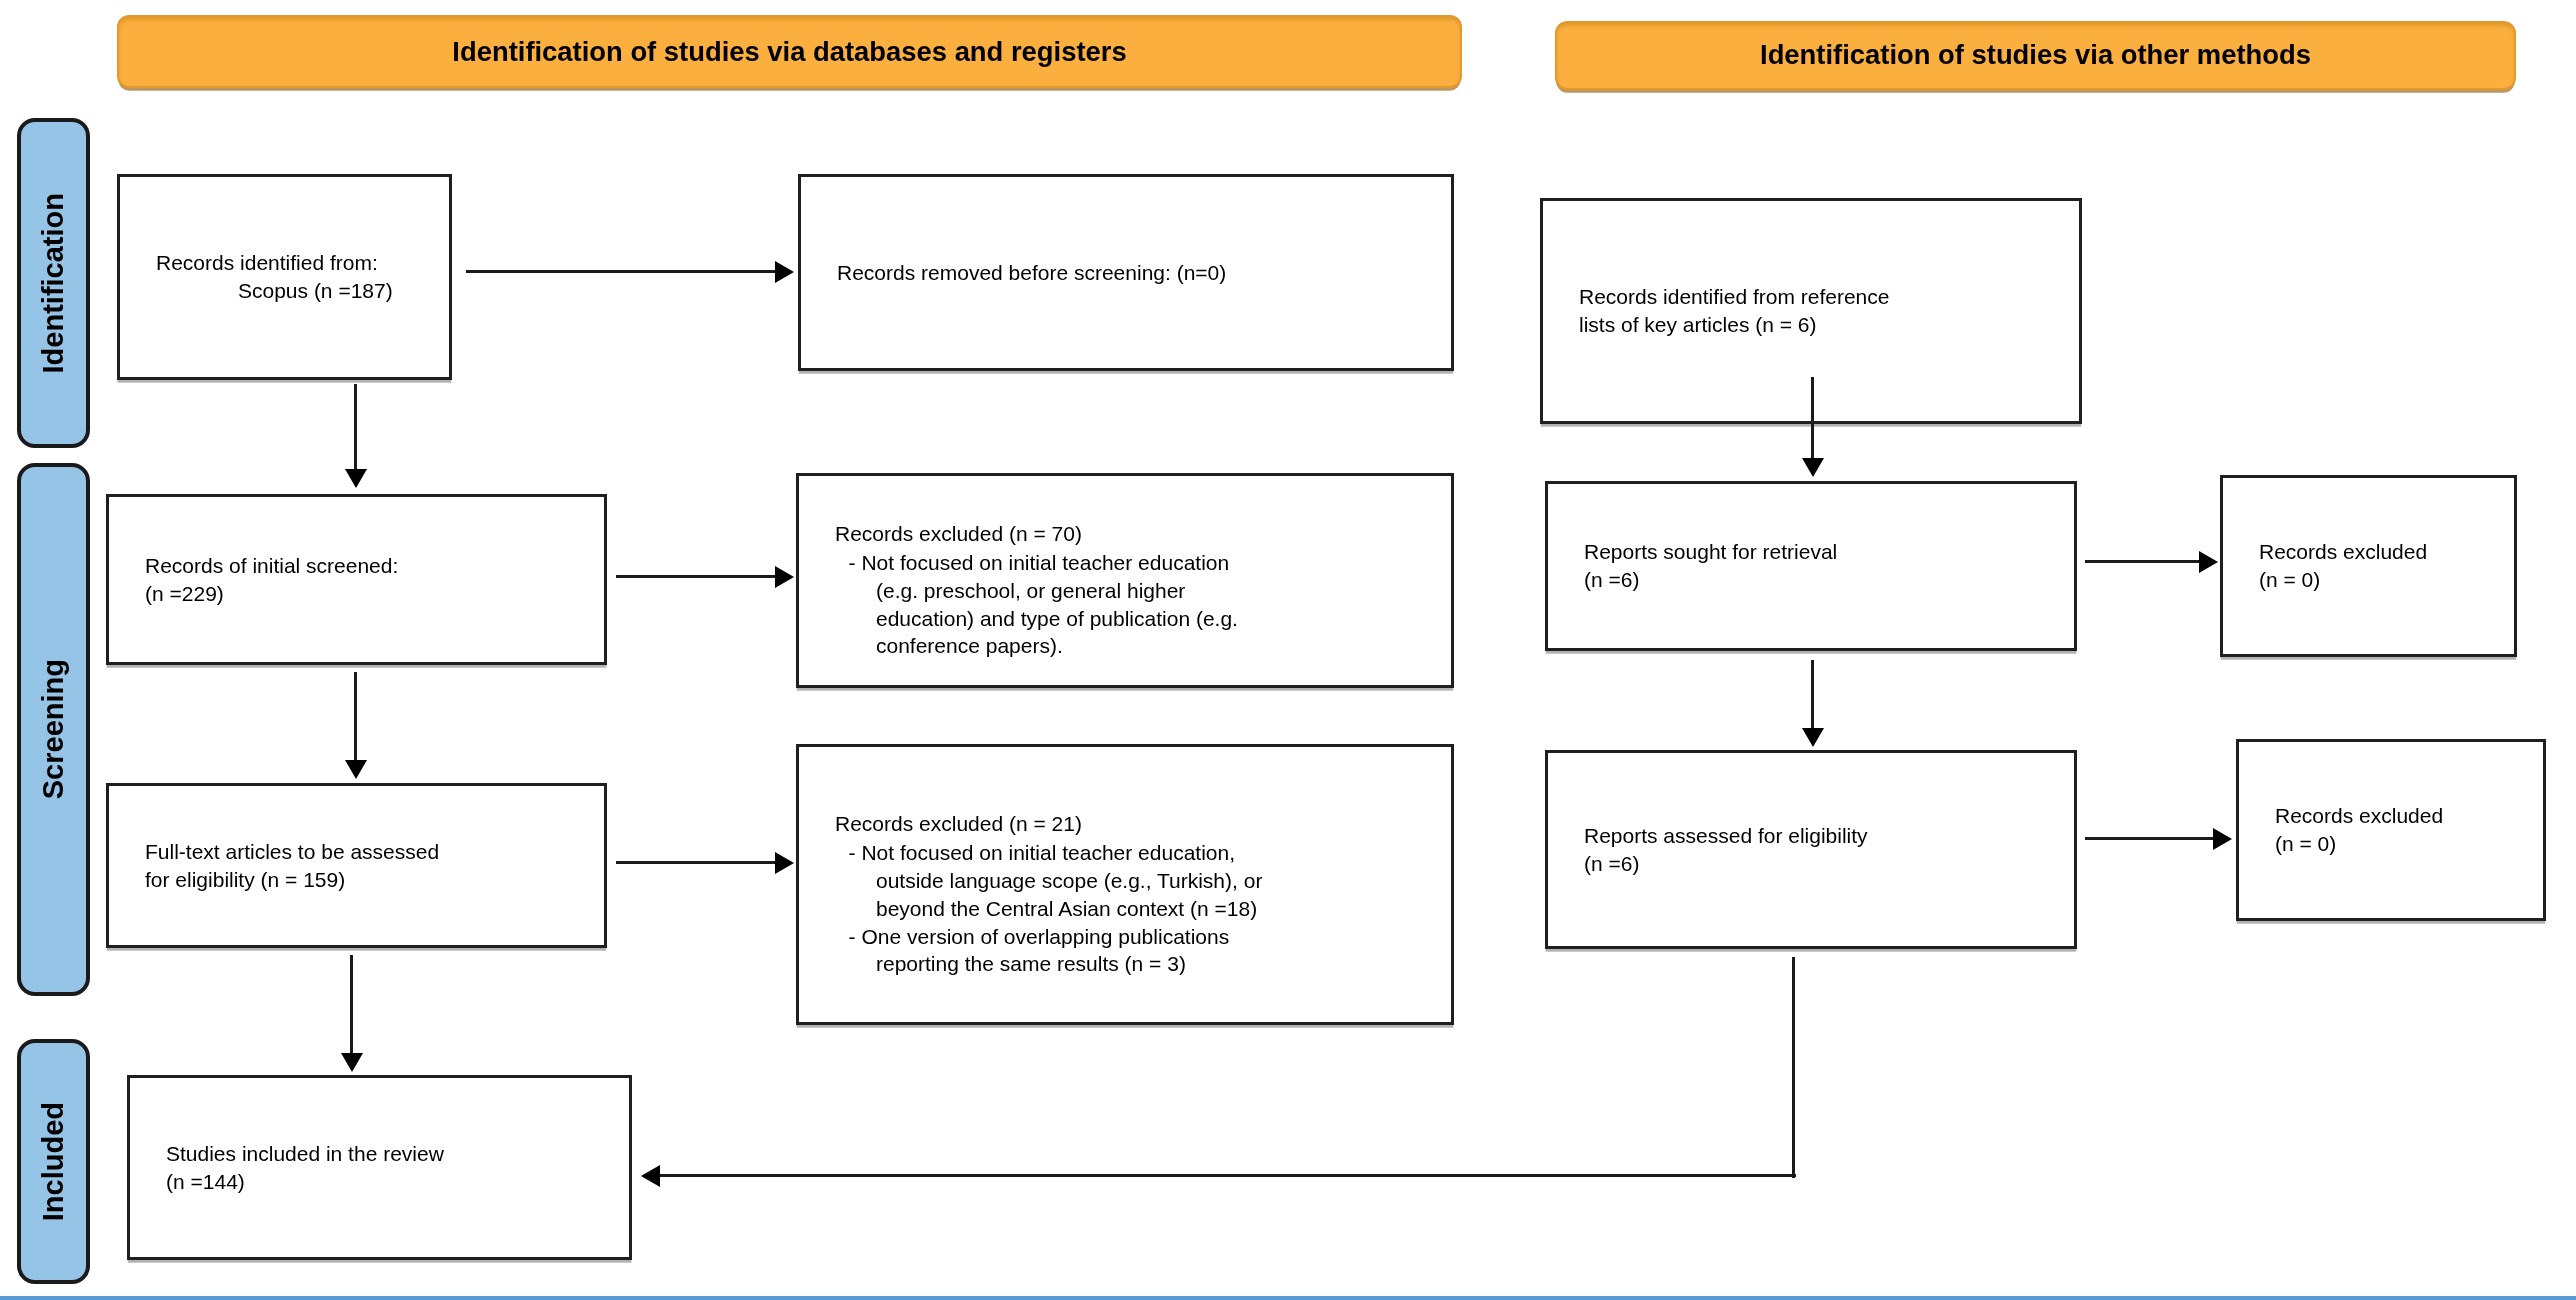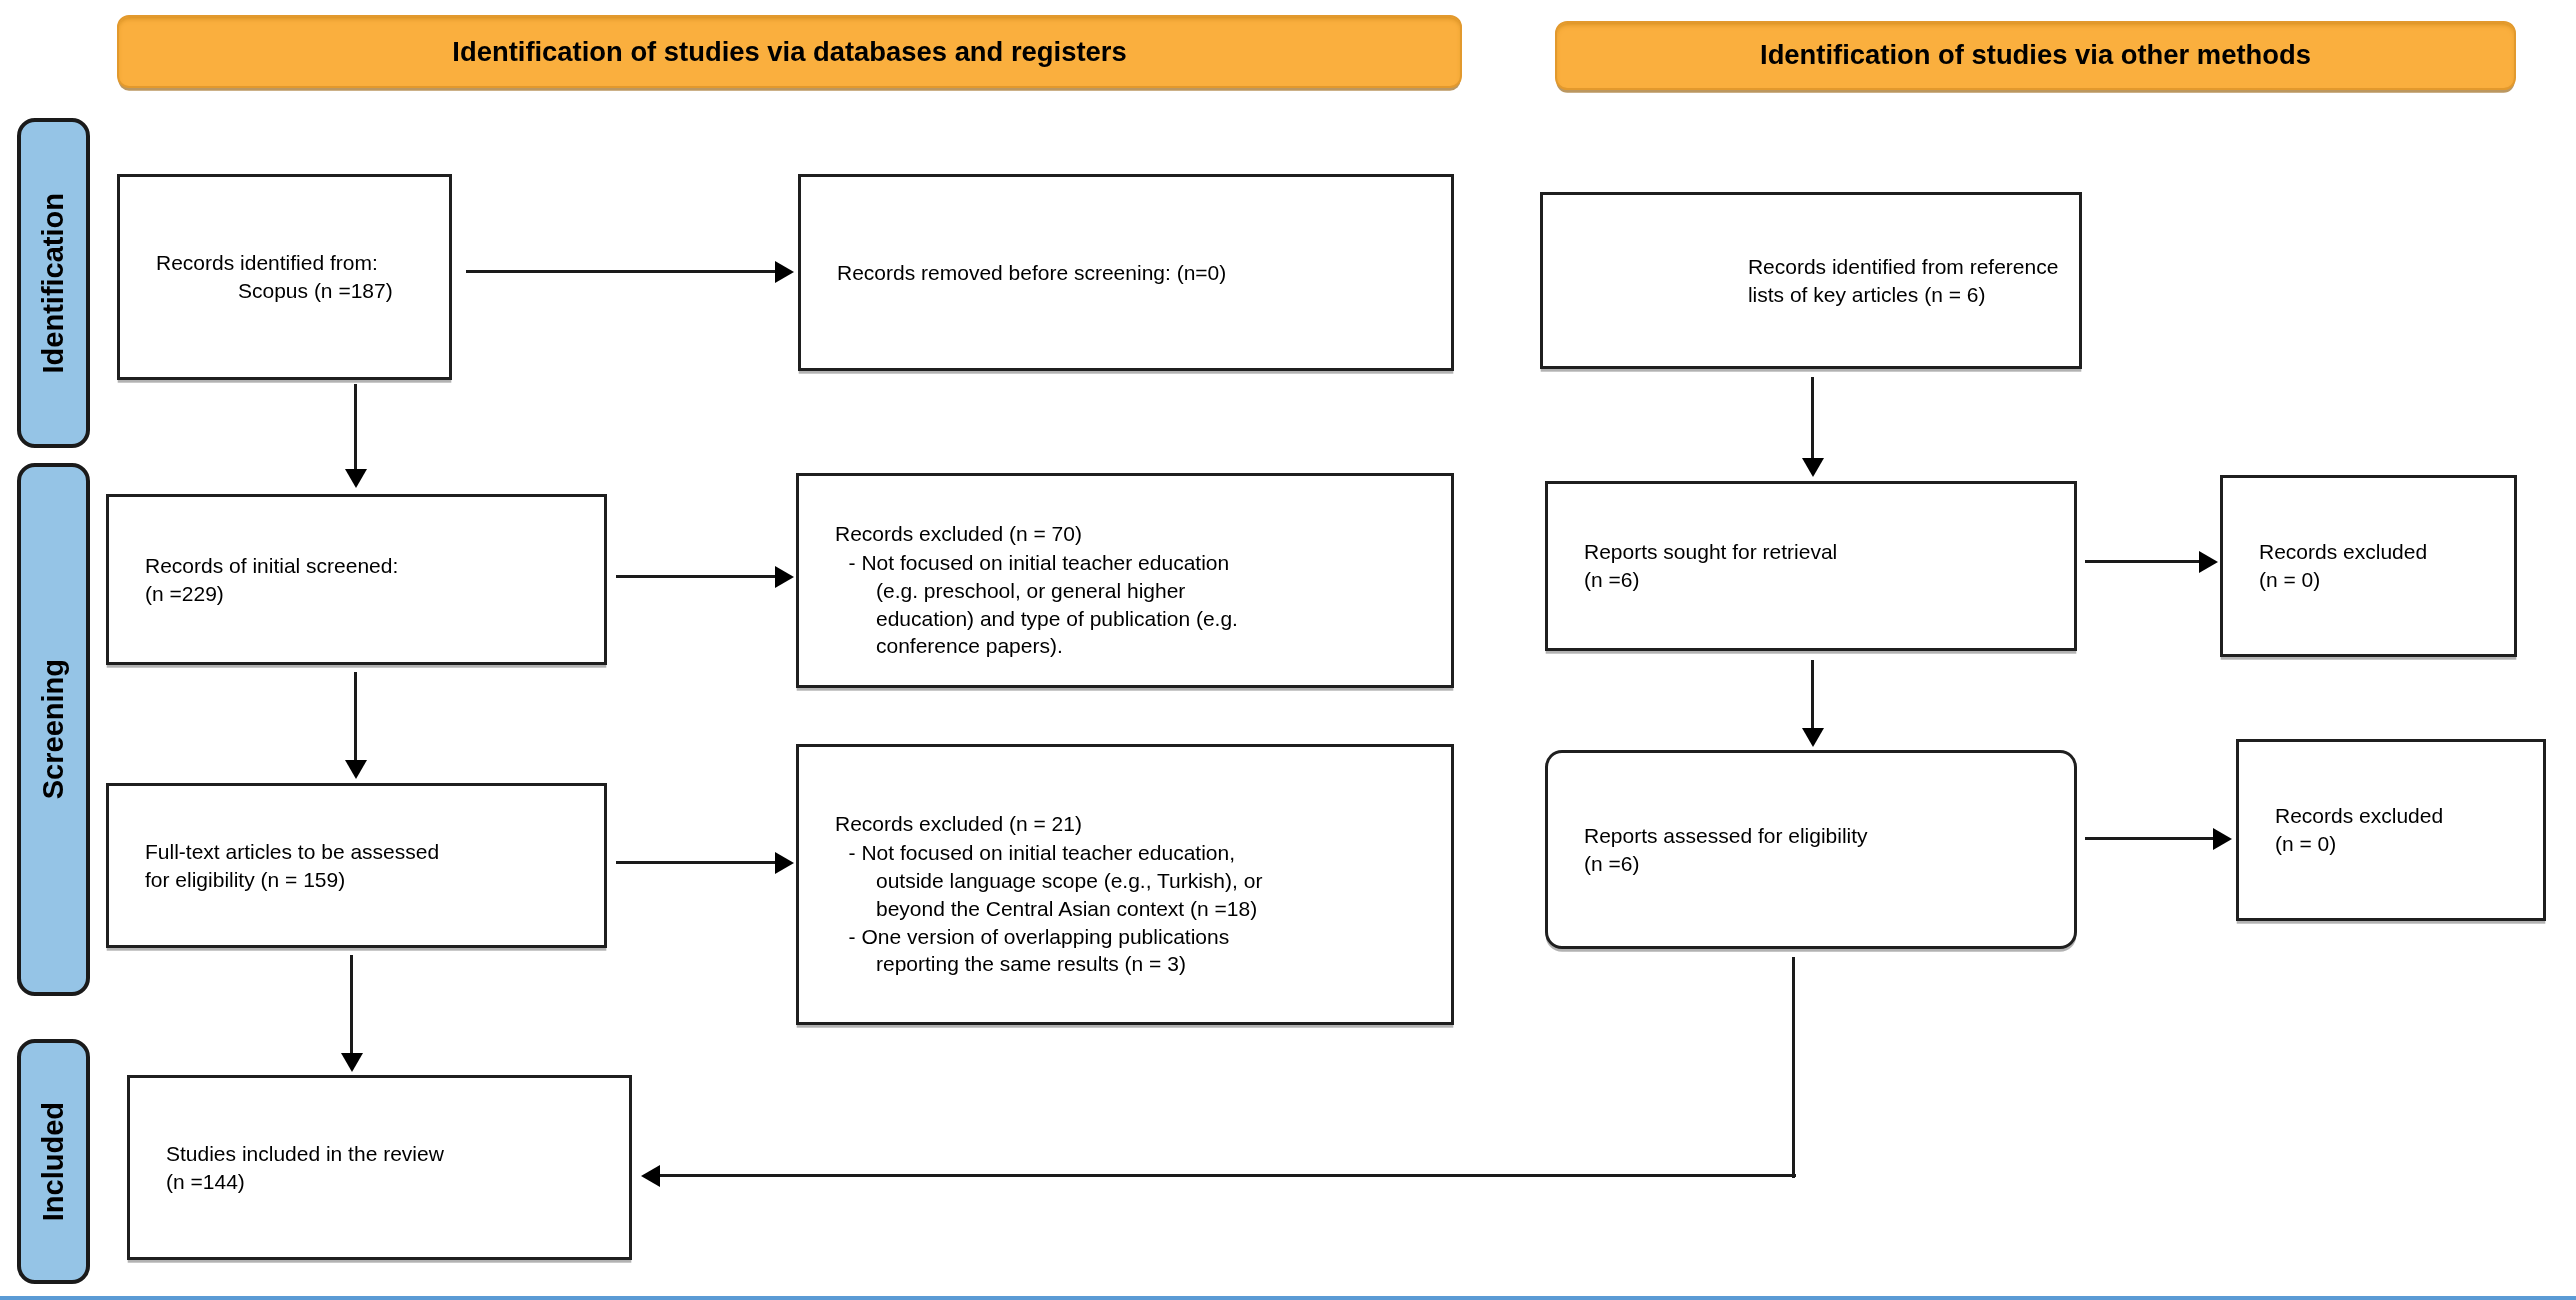--- a/index.html
+++ b/index.html
@@ -39,28 +39,28 @@
     box-sizing: border-box; padding: 13.7px 20.6px 13.7px 36px; text-align: left;
   }
   .pre { white-space: pre-line; }
   .box .title { margin-bottom: 1.4px; }
   .bullet { padding-left: 41px; text-indent: -27.4px; white-space: pre-line; }
   .top-align { justify-content: center; padding-top: 33px; }
 
   #box-records-identified { left: 117px;  top: 174px;  width: 335px; height: 206px; }
   #box-records-identified .l2 { padding-left: 82px; }
   #box-records-removed    { left: 798px; top: 174px;  width: 656px; height: 197px; }
-  #box-records-reference  { left: 1540px; top: 192px;  width: 542px; height: 177px; align-items: flex-end; }
+  #box-records-reference  { left: 1540px; top: 198px;  width: 542px; height: 226px; }
   #box-initial-screened   { left: 106px;  top: 494px;  width: 501px; height: 171px; }
   #box-excluded-70        { left: 796px; top: 473px;  width: 658px; height: 215px; }
   #box-reports-sought     { left: 1545px; top: 481px;  width: 532px; height: 170px; }
   #box-excluded-retrieval { left: 2220px; top: 475px;  width: 297px; height: 182px; }
   #box-fulltext           { left: 106px;  top: 783px; width: 501px; height: 165px; }
   #box-excluded-21        { left: 796px; top: 744px; width: 658px; height: 281px; }
-  #box-reports-assessed   { left: 1545px; top: 750px; width: 532px; height: 199px; border-radius: 17px; }
+  #box-reports-assessed   { left: 1545px; top: 750px; width: 532px; height: 199px; }
   #box-excluded-elig      { left: 2236px; top: 739px; width: 310px; height: 182px; }
   #box-studies-included   { left: 127px;  top: 1075px; width: 505px; height: 185px; }
 
   
   .hline, .vline { position: absolute; background: #1a1a1a; }
   .hline { height: 3.4px; }
   .vline { width: 3.4px; }
   .tri { position: absolute; width: 0; height: 0; }
   .tri-right { border-top: 11px solid transparent; border-bottom: 11px solid transparent; border-left: 19px solid #000; }
   .tri-left  { border-top: 11px solid transparent; border-bottom: 11px solid transparent; border-right: 19px solid #000; }

